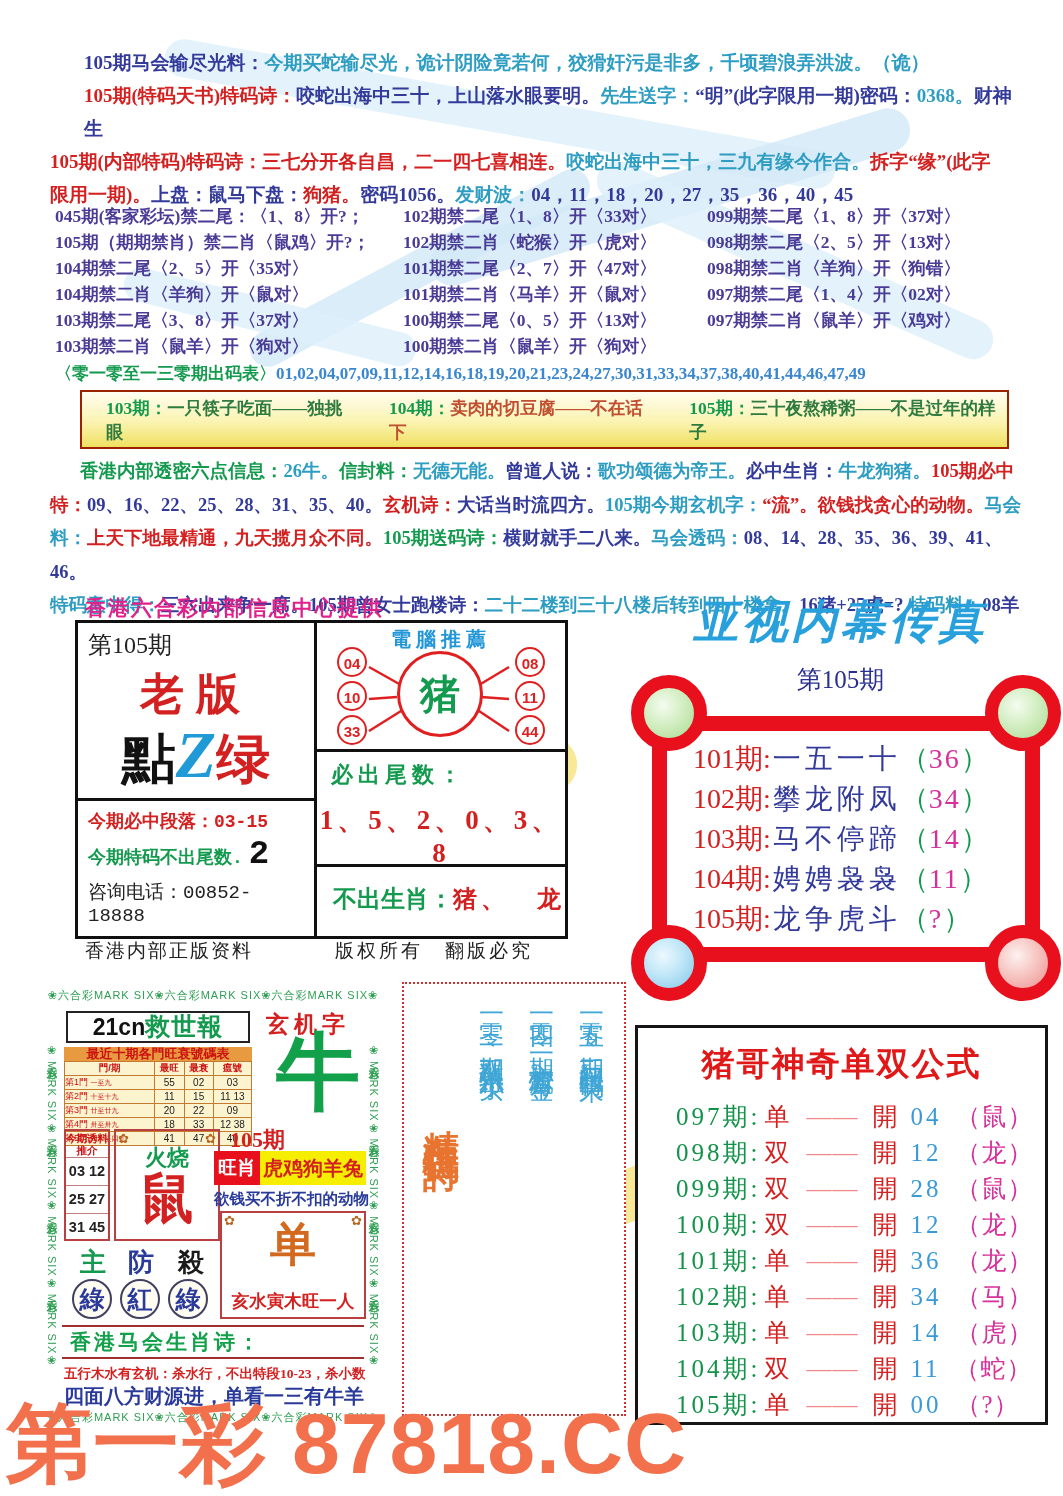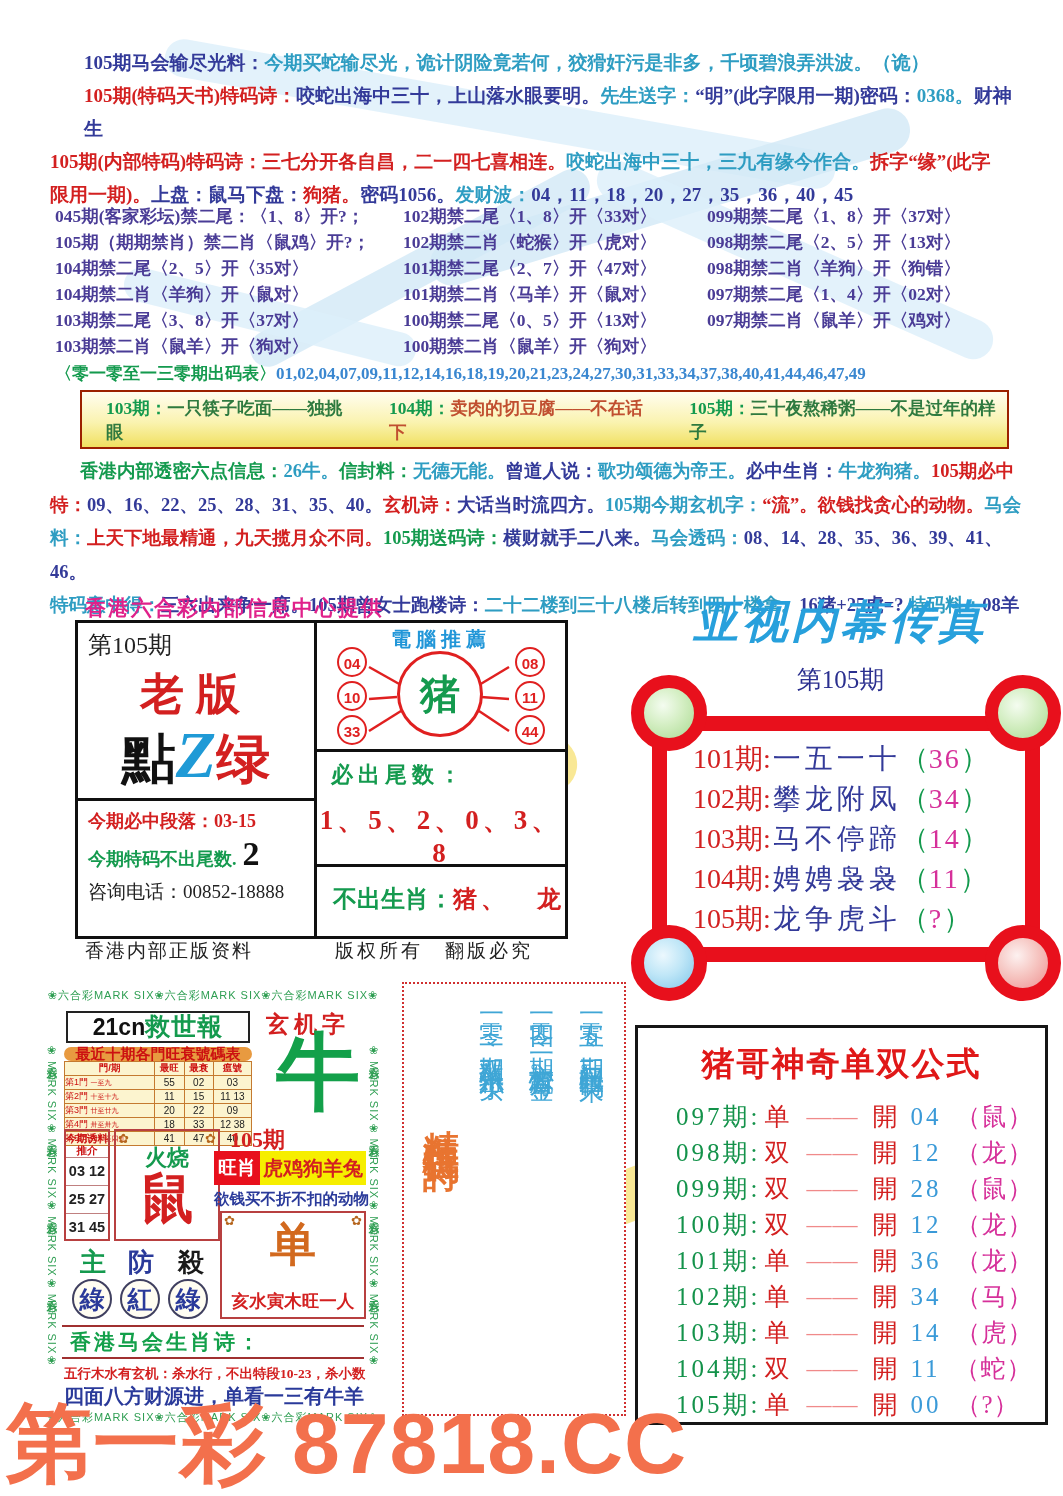--- a/index.html
+++ b/index.html
@@ -31,21 +31,21 @@
   
   .hk-provider{left:85px;top:594px;color:#e0218a;font-size:21px;font-weight:bold;letter-spacing:2px;}
   .hk-box{left:75px;top:620px;width:487px;height:313px;border:3px solid #101010;display:flex;background:#fff;}
   .hk-left{width:236px;border-right:3px solid #101010;position:relative;}
   .hk-issue{position:absolute;left:10px;top:6px;font-size:24px;color:#222;}
   .hk-old{position:absolute;top:42px;width:100%;text-align:center;color:#d32020;font-size:44px;font-weight:bold;letter-spacing:12px;}
   .hk-brand{position:absolute;top:96px;width:100%;text-align:center;line-height:72px;}
   .hk-brand .b1{font-size:54px;color:#111;font-weight:bold;}
   .hk-brand .b2{font-size:66px;color:#1f9ad6;font-weight:bold;font-style:italic;}
   .hk-brand .b3{font-size:54px;color:#d32020;font-weight:bold;}
-  .hk-sub{position:absolute;left:0;right:0;bottom:0;height:138px;border-top:3px solid #101010;padding:8px 10px;box-sizing:border-box;}
+  .hk-sub{position:absolute;left:0;right:0;bottom:0;height:138px;border-top:3px solid #101010;padding:8px 10px;box-sizing:border-box;font-family:Liberation Mono, monospace;}
   .hk-sub .l1{color:#d32020;font-size:18px;font-weight:bold;}
   .hk-sub .l2{color:#149a4e;font-size:18px;font-weight:bold;margin-top:2px;}
   .hk-sub .l2 .big2{color:#111;font-size:34px;margin-left:6px;}
   .hk-sub .l3{color:#222;font-size:19px;margin-top:6px;}
   .hk-right{flex:1;position:relative;}
   .pc-sec{height:126px;border-bottom:3px solid #101010;position:relative;}
   .pc-title{position:absolute;top:3px;width:100%;text-align:center;color:#2196d8;font-size:20px;font-weight:bold;letter-spacing:5px;}
   .pc-col{position:absolute;display:flex;flex-direction:column;gap:4px;}
   .pc-col.lft{left:20px;top:24px;} .pc-col.rgt{right:20px;top:24px;}
   .mini-circle{width:30px;height:30px;border:2.5px solid #e02020;border-radius:50%;color:#e02020;
@@ -84,21 +84,21 @@
   .jsb-strip.v{top:20px;bottom:20px;width:20px;writing-mode:vertical-rl;text-align:center;line-height:20px;}
   .jsb-strip.l{left:0;} .jsb-strip.r{right:0;}
   .jsb-inner{position:absolute;left:20px;top:20px;width:302px;height:402px;z-index:1;}
   .jsb-title{position:absolute;left:4px;top:6px;width:184px;height:32px;border:2.5px solid #222;box-sizing:border-box;
     text-align:center;line-height:27px;background:#fff;white-space:nowrap;}
   .jsb-title .p{font-family:"Liberation Sans",sans-serif;font-size:23px;font-weight:bold;color:#111;}
   .jsb-title .n{font-size:25px;font-weight:bold;color:#149a4e;letter-spacing:1px;}
   .jsb-mystic-label{position:absolute;left:204px;top:4px;color:#d32020;font-size:23px;font-weight:bold;letter-spacing:5px;}
   .jsb-mystic-char{position:absolute;left:214px;top:24px;color:#13a04a;font-size:84px;font-weight:bold;line-height:88px;}
   .jsb-table-wrap{position:absolute;left:2px;top:42px;width:188px;}
-  .jsb-table-title{background:#e89a40;color:#cc1111;font-size:15px;font-weight:bold;text-align:center;height:14px;line-height:14px;border-radius:7px;}
+  .jsb-table-title{background:#e89a40;color:#cc1111;font-size:13px;font-weight:bold;text-align:center;height:14px;line-height:14px;}
   .jsb-table{width:100%;border-collapse:collapse;background:#fcf4cf;}
   .jsb-table td{border:1px solid #c47a30;text-align:center;height:11px;padding:0;font-size:10px;
     font-family:"Liberation Sans",sans-serif;color:#222;}
   .jsb-table td.hd{color:#cc1111;font-weight:bold;font-size:9.5px;}
   .jsb-table td.door{color:#cc1111;text-align:left;font-size:9px;white-space:nowrap;}
   .jsb-table td.door .range{font-size:7px;}
   .jsb-tips{position:absolute;left:2px;top:124px;width:46px;height:112px;border:2px solid #b84040;box-sizing:border-box;}
   .jsb-tips .lab{color:#cc1111;font-size:10.5px;font-weight:bold;text-align:center;line-height:12px;padding-top:2px;}
   .jsb-tips .val{font-family:"Liberation Sans",sans-serif;font-size:14.5px;font-weight:bold;color:#222;
     text-align:center;height:27px;line-height:27px;border-top:1px solid #c08080;}

